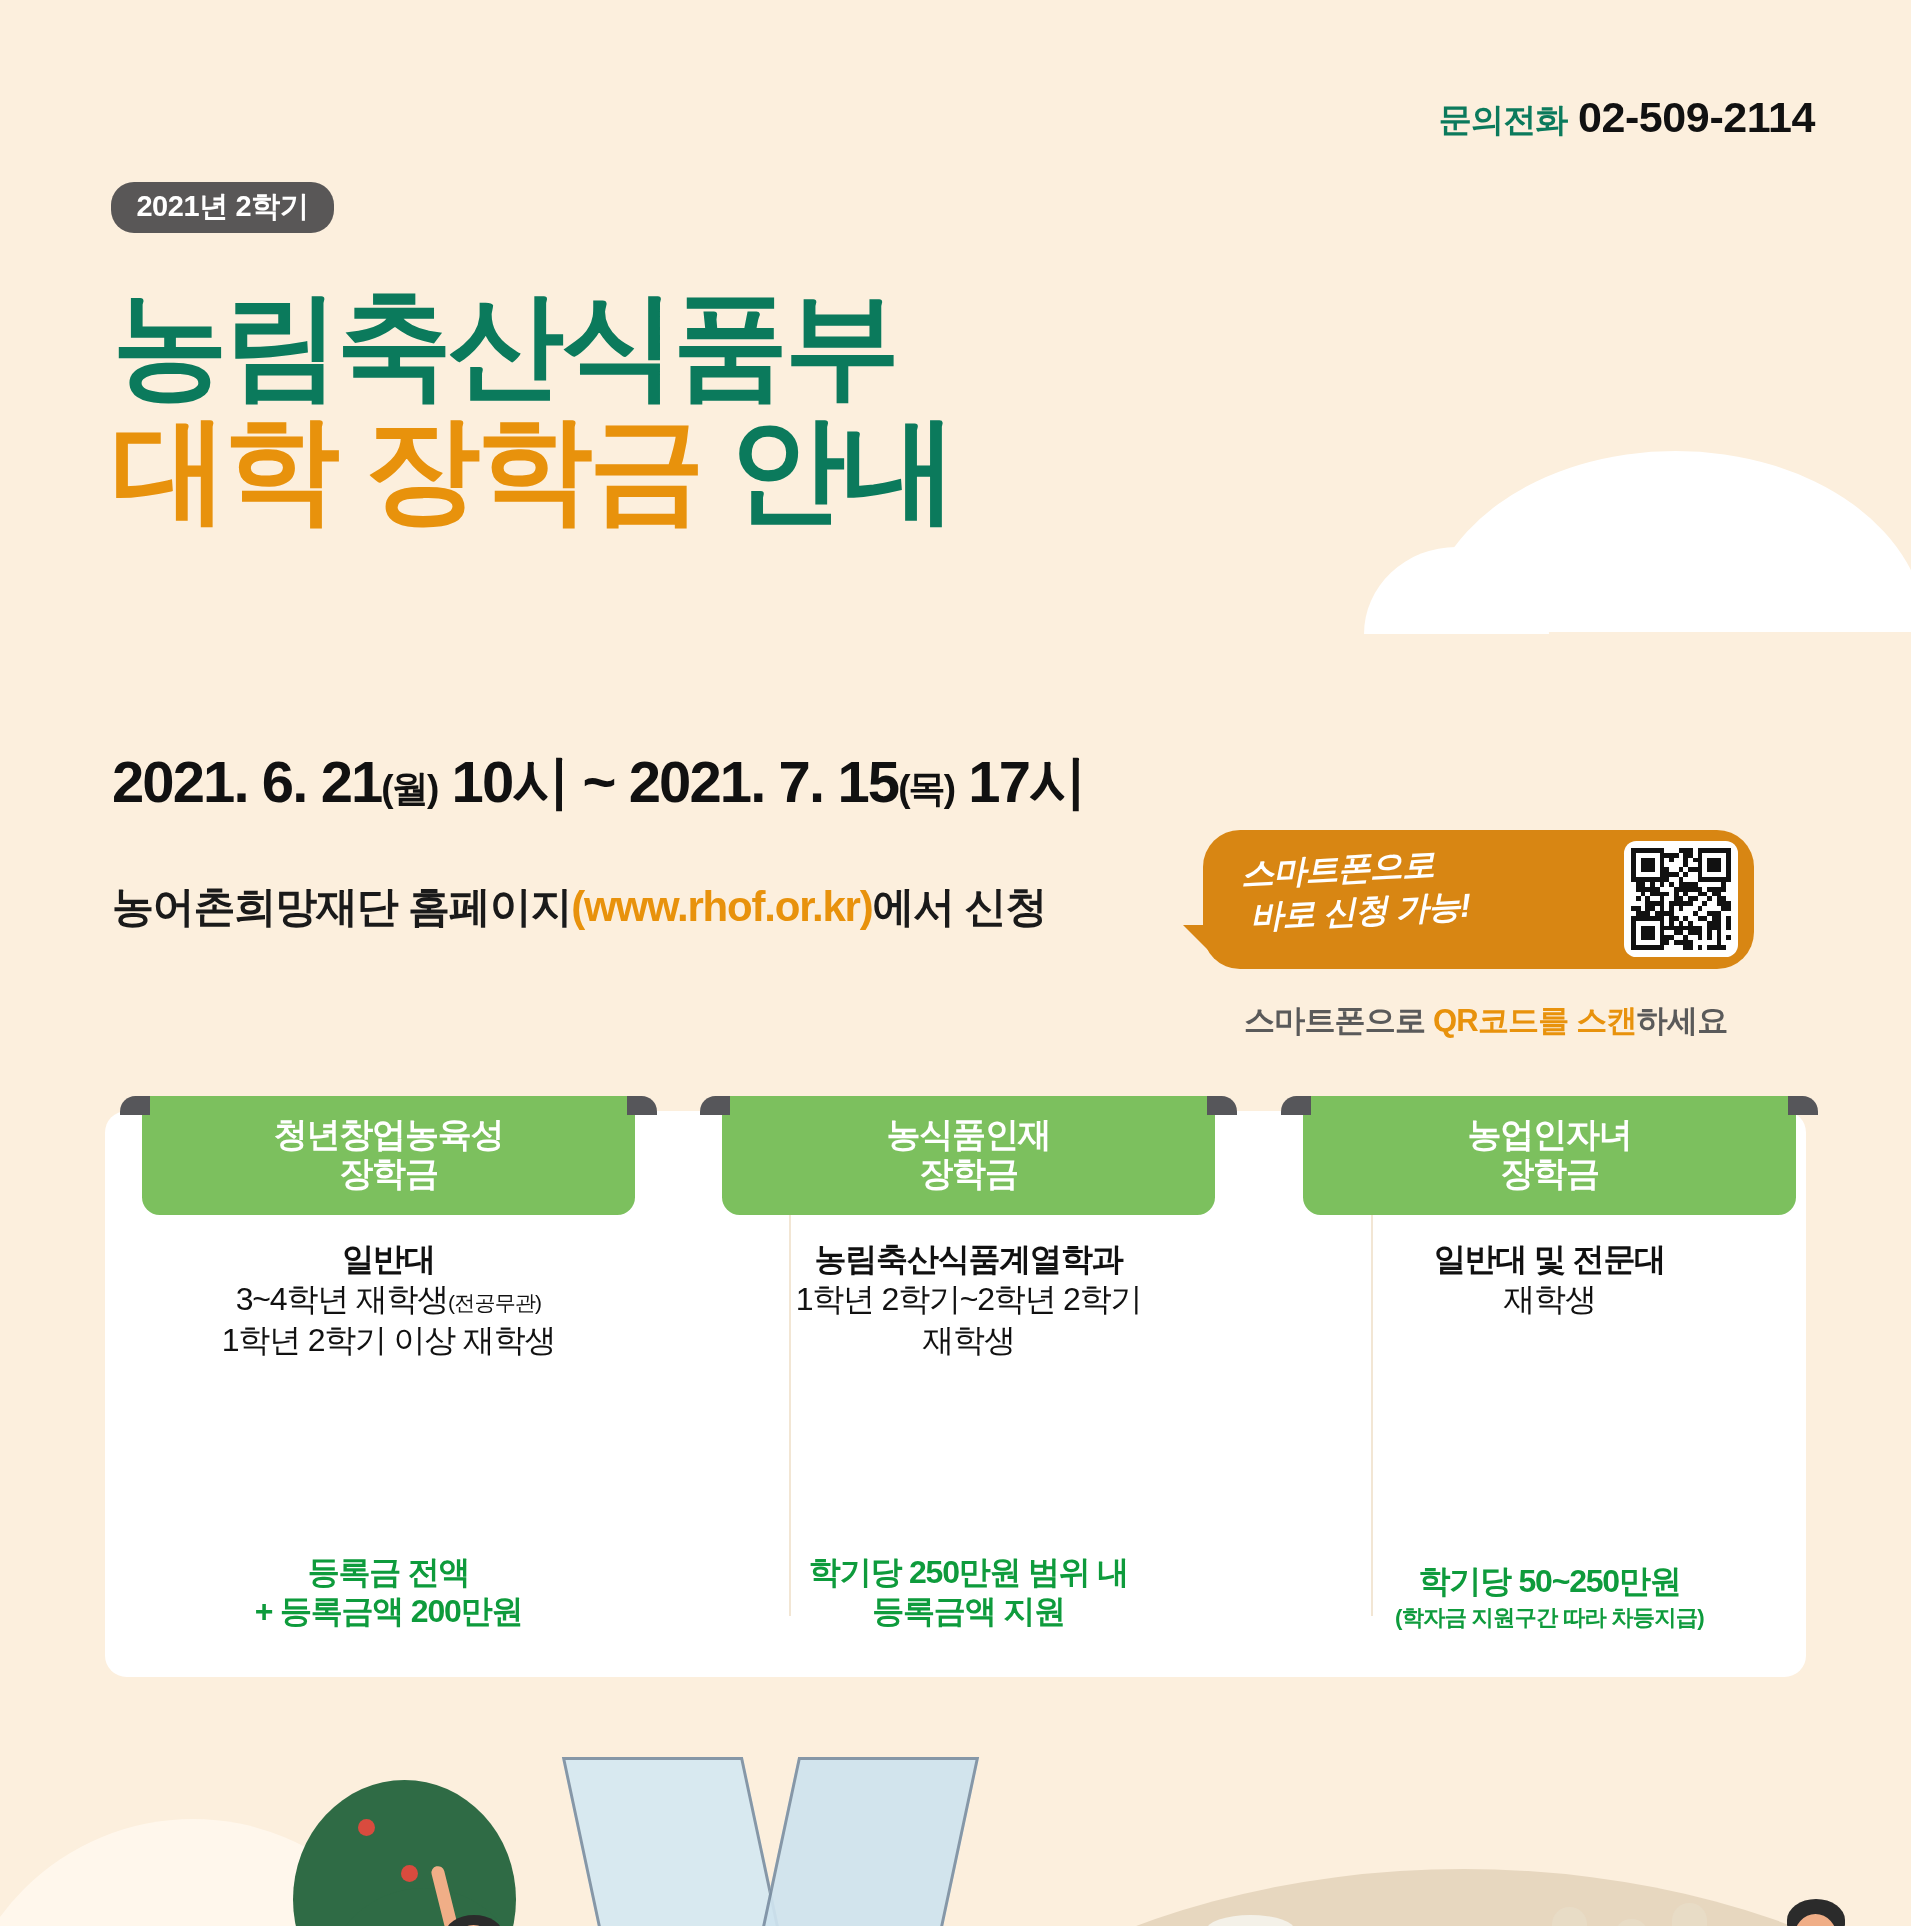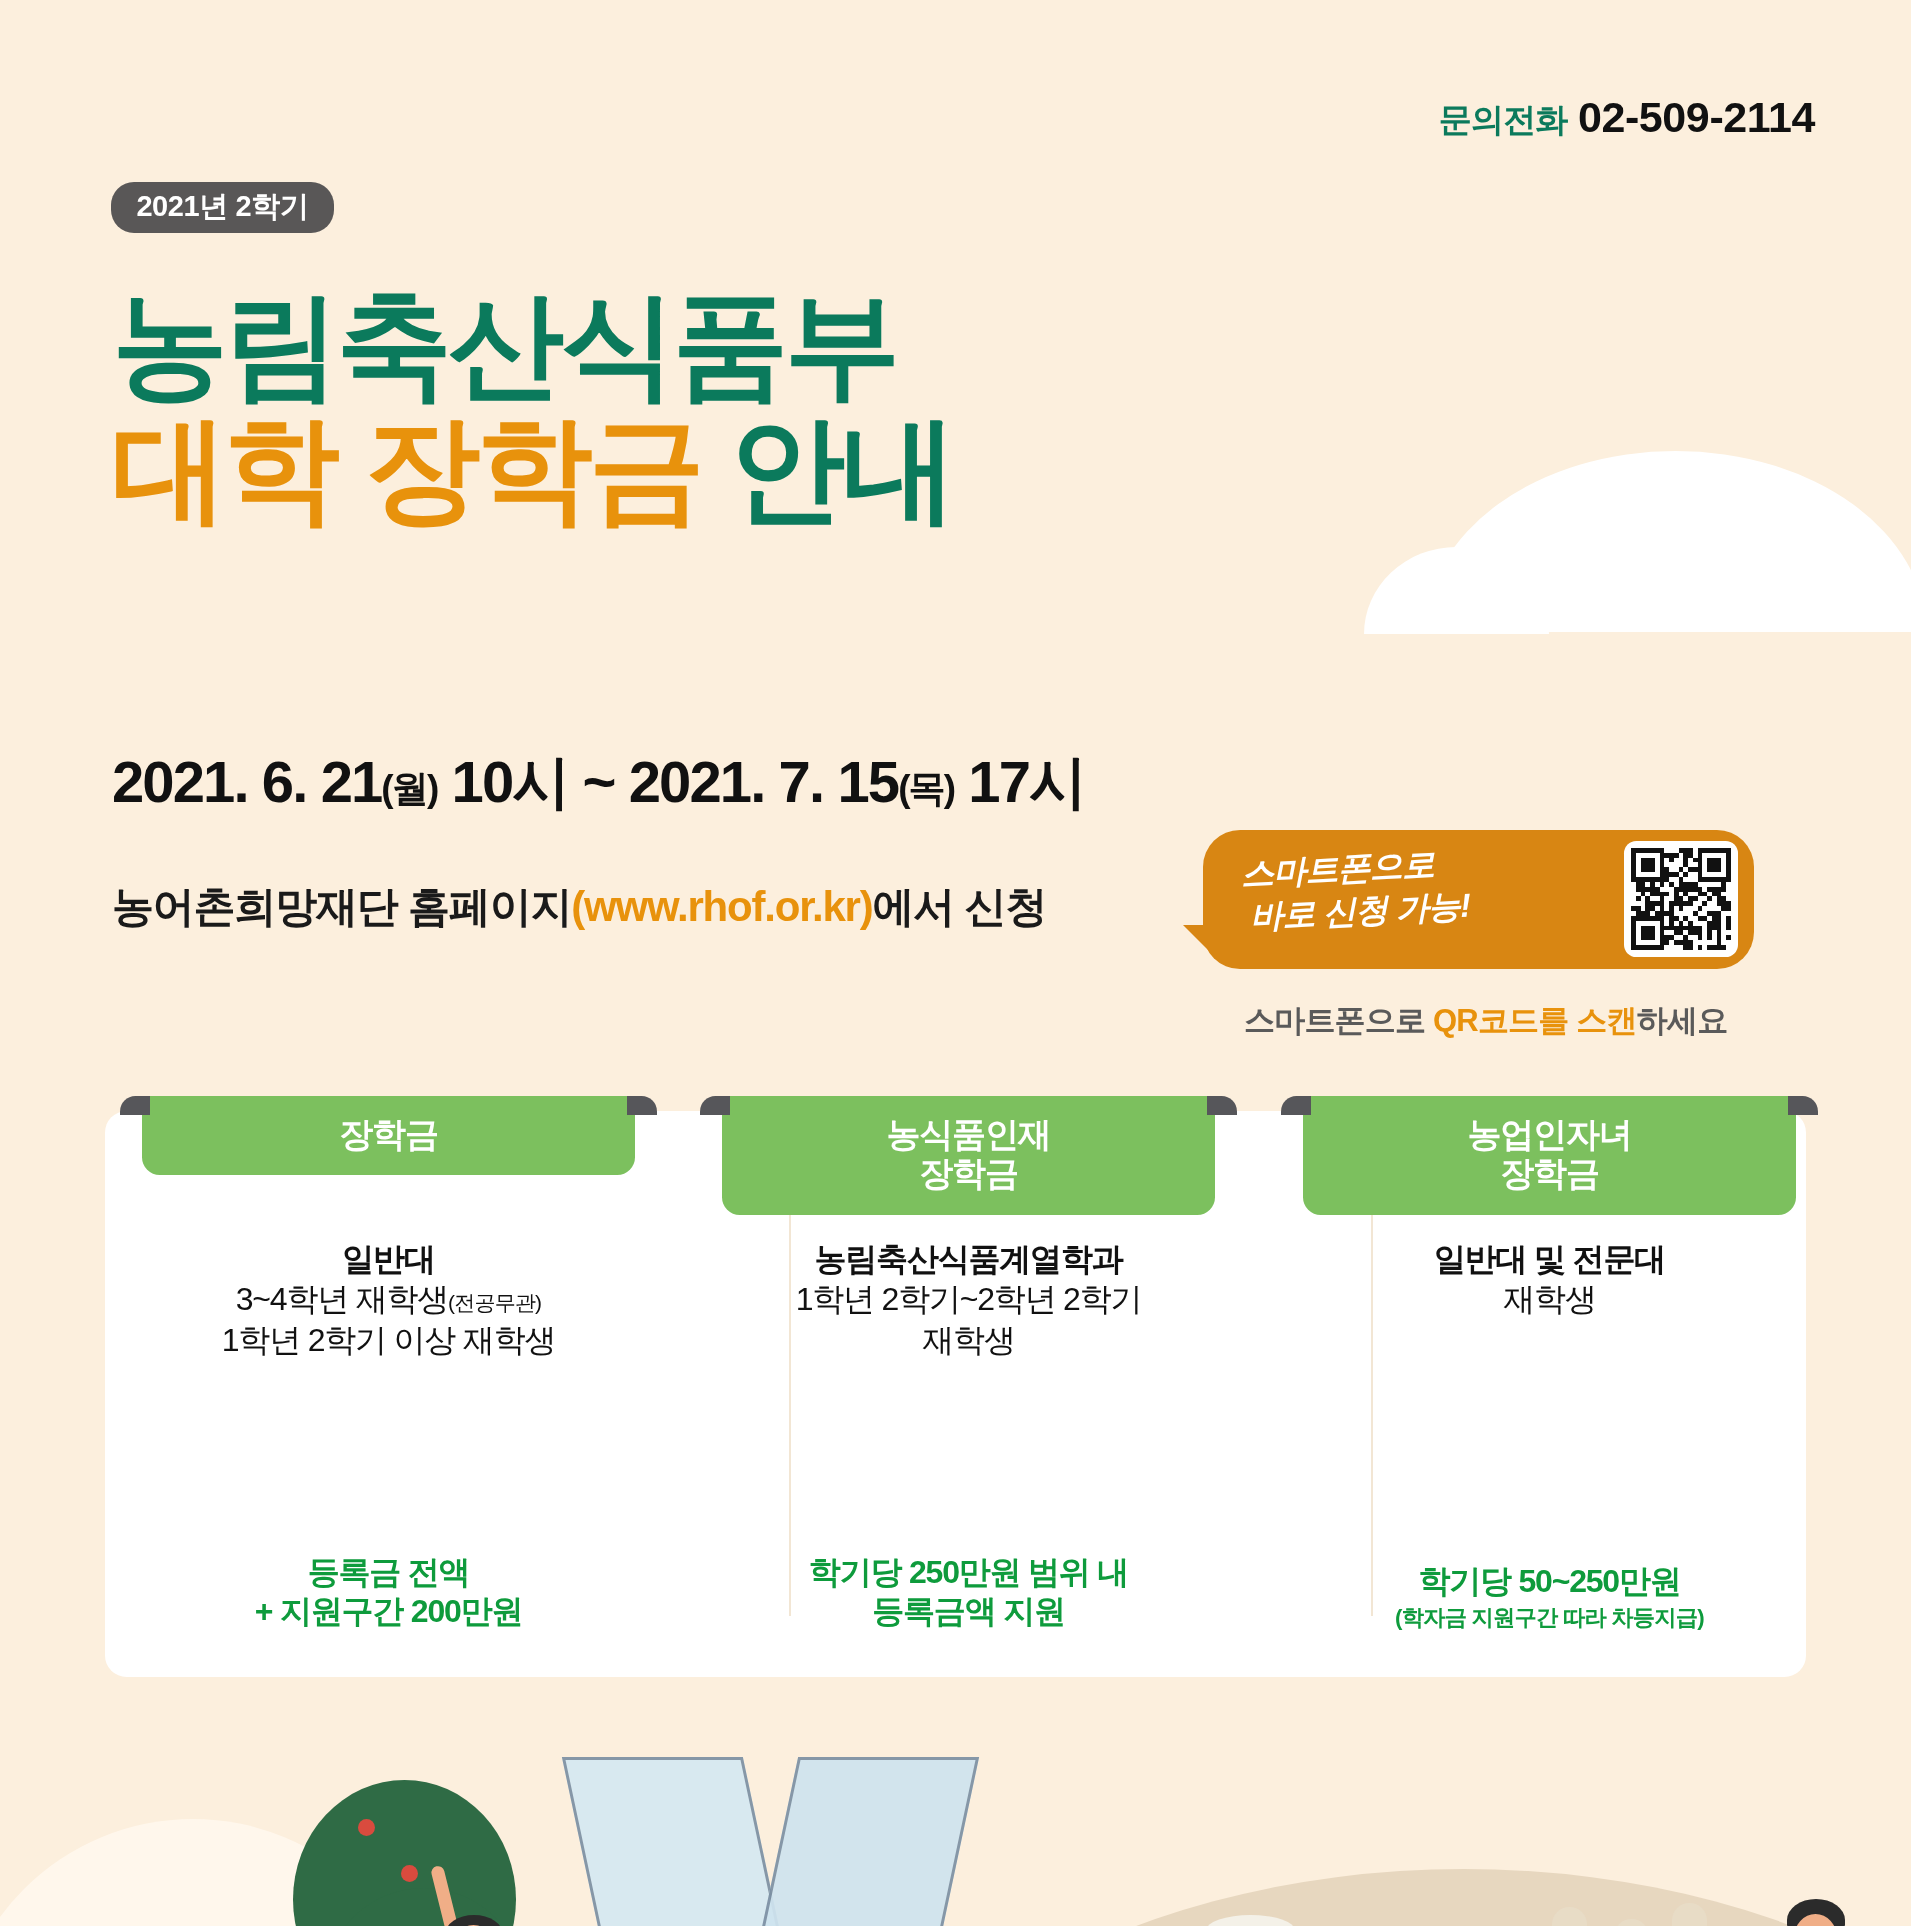--- a/index.html
+++ b/index.html
@@ -661,32 +661,33 @@
 
   <div class="panel">
     <div class="divider d1"></div>
     <div class="divider d2"></div>
   </div>
 
   <div class="card k1">
     <div class="card-head">
       <span class="tab-l"></span>
       <span class="tab-r"></span>
+      <div>청년창업농육성</div>
       <div>장학금</div>
     </div>
     <div class="card-body">
       <div class="cb-strong">일반대</div>
       <div class="cb-norm">
         <span>3~4학년 재학생</span><span class="cb-sub">(전공무관)</span>
       </div>
       <div class="cb-norm">1학년 2학기 이상 재학생</div>
     </div>
     <div class="card-amount">
       <div>등록금 전액</div>
-      <div>+ 지원구간 200만원</div>
+      <div>+ 등록금액 200만원</div>
     </div>
   </div>
 
   <div class="card k2">
     <div class="card-head">
       <span class="tab-l"></span>
       <span class="tab-r"></span>
       <div>농식품인재</div>
       <div>장학금</div>
     </div>

